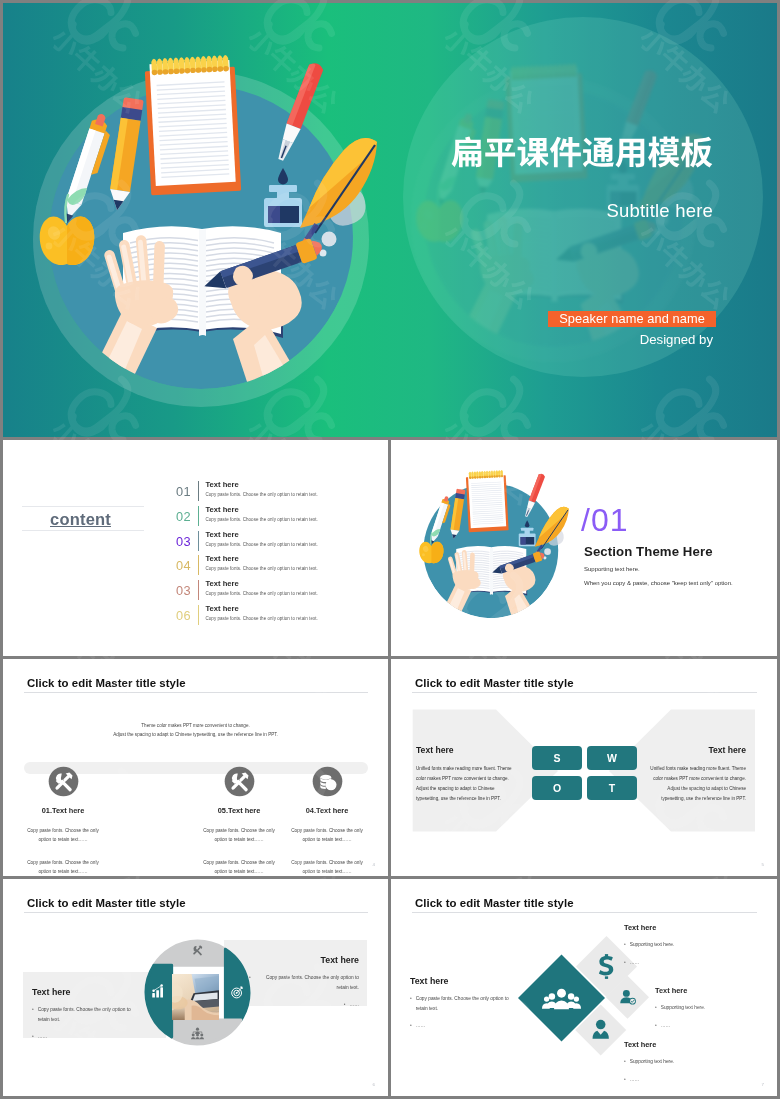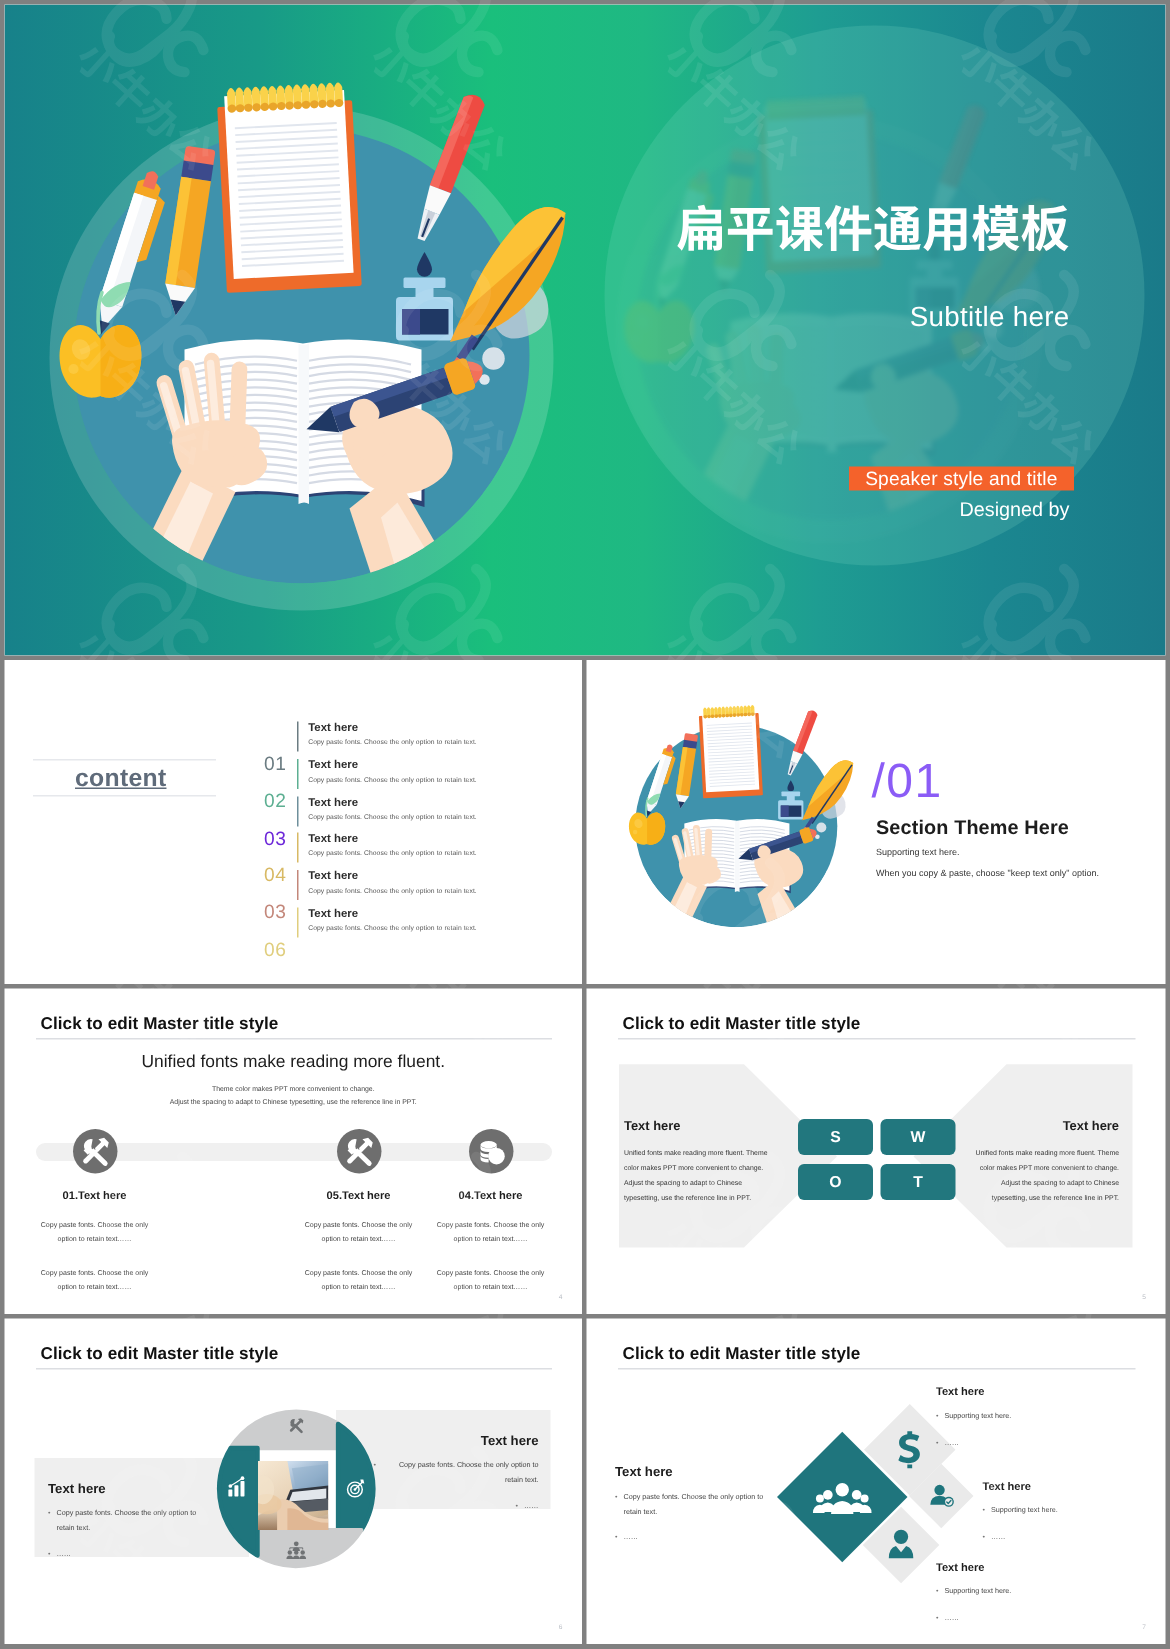--- a/index.html
+++ b/index.html
@@ -67,40 +67,40 @@
   
   .stitle{position:absolute;left:24px;top:18px;font-size:11.4px;font-weight:bold;color:#111;letter-spacing:.05px;}
   .srule{position:absolute;left:21px;right:20px;top:32.5px;height:1px;background:#DCDEE2;}
   .pnum{position:absolute;right:13px;bottom:9px;font-size:4.4px;color:#B9BDC4;}
 
   
   .f-lead{position:absolute;left:0;right:0;top:42px;text-align:center;font-size:11.6px;color:#1D1D1D;}
   .f-sub1{position:absolute;left:0;right:0;top:64px;text-align:center;font-size:4.6px;color:#444;}
   .f-sub2{position:absolute;left:0;right:0;top:73px;text-align:center;font-size:4.6px;color:#444;}
   .f-bar{position:absolute;left:21px;top:103px;width:344px;height:12px;border-radius:6px;background:#F0F0F0;}
-  .f-col{position:absolute;top:93px;width:88px;text-align:center;}
+  .f-col{position:absolute;top:107px;width:88px;text-align:center;}
   .f-circ{width:30px;height:30px;border-radius:50%;margin:0 auto;display:block;}
   .f-name{margin-top:10px;font-size:7.4px;font-weight:bold;color:#1D1D1D;}
   .f-p{margin-top:11px;font-size:4.7px;color:#444;line-height:2.0;padding:0 6px;}
   .f-p2{margin-top:13px;font-size:4.7px;color:#444;line-height:2.0;padding:0 6px;}
   
   .sh-illus{position:absolute;left:12.0px;top:6.6px;width:177.4px;height:195.1px;}
   .sh-illus svg{width:177.4px;height:195.1px;display:block;}
   .sh-num{position:absolute;left:190px;top:64px;font-size:32px;color:#8b5cf6;letter-spacing:1px;line-height:1;font-weight:400;}
   .sh-title{position:absolute;left:193px;top:104px;font-size:13.2px;font-weight:bold;color:#1D1D1D;letter-spacing:.1px;}
   .sh-p1{position:absolute;left:193px;top:126px;font-size:6px;color:#333;}
   .sh-p2{position:absolute;left:193px;top:140px;font-size:6px;color:#333;}
   
   .c-word{position:absolute;left:47px;top:70px;font-size:16.5px;font-weight:bold;color:#5F6B7A;letter-spacing:.2px;text-decoration:underline;}
   .c-rule{position:absolute;left:19px;width:122px;height:1px;background:#E6E8EC;}
   .c-rule.a{top:66px;}
   .c-rule.b{top:90px;}
   .c-list{position:absolute;left:161px;top:39.5px;width:190px;}
   .c-row{position:relative;height:24.8px;}
-  .c-num{position:absolute;left:0;top:4.5px;width:27px;text-align:right;font-size:12.8px;font-weight:400;letter-spacing:.4px;margin-top:17px;}
+  .c-num{position:absolute;left:0;top:4.5px;width:27px;text-align:right;font-size:12.8px;font-weight:400;letter-spacing:.4px;}
   .c-bar{position:absolute;left:33.5px;top:1.5px;width:1.5px;height:20px;}
   .c-h{position:absolute;left:41.5px;top:0.5px;font-size:7.6px;font-weight:bold;color:#2C2C2C;}
   .c-p{position:absolute;left:41.5px;top:12.5px;font-size:4.5px;color:#555;letter-spacing:.05px;}
 </style>
 </head>
 <body>
 
 <div class="page">
   <div class="grid">
     <div class="slide s1">
@@ -500,21 +500,21 @@
               <path transform="translate(2000,0)" d="M77 768C128 718 193 647 223 601L309 681C277 724 209 792 158 838ZM35 543V435H154V137C154 77 118 29 93 6C114 -8 151 -47 164 -69C181 -46 213 -17 387 137C373 158 352 203 342 235L269 171V543ZM389 809V400H598V343H342V235L543 234C485 152 398 76 310 35C335 13 371 -29 388 -56C466 -10 540 66 598 151V-89H716V155C770 74 839 -1 904 -48C923 -18 960 23 986 44C910 86 829 159 772 234H962V343H716V400H917V809ZM497 559H603V494H497ZM712 559H803V494H712ZM497 715H603V651H497ZM712 715H803V651H712Z"></path>
               <path transform="translate(3000,0)" d="M316 365V248H587V-89H708V248H966V365H708V538H918V656H708V837H587V656H505C515 694 525 732 533 771L417 794C395 672 353 544 299 465C328 453 379 425 403 408C425 444 446 489 465 538H587V365ZM242 846C192 703 107 560 18 470C39 440 72 375 83 345C103 367 123 391 143 417V-88H257V595C295 665 329 738 356 810Z"></path>
               <path transform="translate(4000,0)" d="M46 742C105 690 185 617 221 570L307 652C268 697 186 766 127 814ZM274 467H33V356H159V117C116 97 69 60 25 16L98 -85C141 -24 189 36 221 36C242 36 275 5 315 -18C385 -58 467 -69 591 -69C698 -69 865 -63 943 -59C945 -28 962 26 975 56C870 42 703 33 595 33C486 33 396 39 331 78C307 92 289 105 274 115ZM370 818V727H727C701 707 673 688 645 672C599 691 552 709 513 723L436 659C480 642 531 620 579 598H361V80H473V231H588V84H695V231H814V186C814 175 810 171 799 171C788 171 753 170 722 172C734 146 747 106 752 77C812 77 856 78 887 94C919 110 928 135 928 184V598H794L796 600L743 627C810 668 875 718 925 767L854 824L831 818ZM814 512V458H695V512ZM473 374H588V318H473ZM473 458V512H588V458ZM814 374V318H695V374Z"></path>
               <path transform="translate(5000,0)" d="M142 783V424C142 283 133 104 23 -17C50 -32 99 -73 118 -95C190 -17 227 93 244 203H450V-77H571V203H782V53C782 35 775 29 757 29C738 29 672 28 615 31C631 0 650 -52 654 -84C745 -85 806 -82 847 -63C888 -45 902 -12 902 52V783ZM260 668H450V552H260ZM782 668V552H571V668ZM260 440H450V316H257C259 354 260 390 260 423ZM782 440V316H571V440Z"></path>
               <path transform="translate(6000,0)" d="M512 404H787V360H512ZM512 525H787V482H512ZM720 850V781H604V850H490V781H373V683H490V626H604V683H720V626H836V683H949V781H836V850ZM401 608V277H593C591 257 588 237 585 219H355V120H546C509 68 442 31 317 6C340 -17 368 -61 378 -90C543 -50 625 12 667 99C717 7 793 -57 906 -88C922 -58 955 -12 980 11C890 29 823 66 778 120H953V219H703L710 277H903V608ZM151 850V663H42V552H151V527C123 413 74 284 18 212C38 180 64 125 76 91C103 133 129 190 151 254V-89H264V365C285 323 304 280 315 250L386 334C369 363 293 479 264 517V552H355V663H264V850Z"></path>
               <path transform="translate(7000,0)" d="M168 850V663H46V552H163C134 429 81 285 21 212C39 181 64 125 74 92C108 146 141 227 168 316V-89H280V387C300 342 319 296 329 264L399 353C382 383 305 501 280 533V552H387V663H280V850ZM537 466C563 346 598 240 648 151C594 88 529 41 454 10C514 153 533 327 537 466ZM871 843C764 801 583 779 421 772V534C421 372 412 135 298 -27C326 -38 376 -74 397 -95C419 -64 437 -29 453 8C477 -16 508 -61 524 -90C597 -54 662 -8 716 50C766 -10 826 -58 900 -93C917 -61 953 -14 980 10C904 40 842 87 792 146C860 252 907 386 930 555L855 576L834 573H538V674C684 683 840 704 953 747ZM798 466C780 387 754 317 720 255C687 319 662 390 644 466Z"></path>
             </g>
           </svg>
         </div>
       <div class="cover-sub">Subtitle here</div>
-      <div class="cover-speaker">Speaker style and title</div>
+      <div class="cover-speaker">Speaker name and name</div>
       <div class="cover-design">Designed by</div>
     </div>
     <div class="slide s2">
       <div class="c-rule a"></div>
       <div class="c-rule b"></div>
       <div class="c-word">content</div>
       <div class="c-list">
         <div class="c-row">
           <div class="c-num" style="color: rgb(107, 124, 130);">01</div>
           <div class="c-bar" style="background: rgb(107, 124, 130);"></div>
@@ -748,21 +748,20 @@
           </svg>
         </div>
       <div class="sh-num">/01</div>
       <div class="sh-title">Section Theme Here</div>
       <div class="sh-p1">Supporting text here.</div>
       <div class="sh-p2">When you copy &amp; paste, choose "keep text only" option.</div>
     </div>
     <div class="slide s4">
       <div class="stitle">Click to edit Master title style</div>
       <div class="srule"></div>
-      <div class="f-lead">Unified fonts make reading more fluent.</div>
       <div class="f-sub1">Theme color makes PPT more convenient to change.</div>
       <div class="f-sub2">Adjust the spacing to adapt to Chinese typesetting, use the reference line in PPT.</div>
       <div class="f-bar"></div>
       <div class="f-col" style="left:16px">
         <span class="f-circ"><svg viewBox="0 0 32 32" width="31" height="31">
               <circle cx="16" cy="16" r="15.3" fill="#6E6E6E"></circle>
               <g fill="#fff">
                 <path d="M14.2 7.8 a4.8 4.8 0 0 0 -5.4 6.9 l-0.8 0.8 2.9 2.9 0.8 -0.8 a4.8 4.8 0 0 0 6.9 -5.4 l-2.9 2.9 -2.0 -0.4 -0.4 -2.0 z"></path>
                 <path d="M12.3 16.3 l3.4 3.4 6.0 6.0 a1.7 1.7 0 0 0 2.4 -2.4 l-6.0 -6.0 -3.4 -3.4 z"></path>
                 <path d="M22.1 6.7 l3.2 3.2 -1.0 3.9 -1.9 -1.9 -4.4 4.4 -2.3 -2.3 4.4 -4.4 -1.9 -1.9 z"></path>

